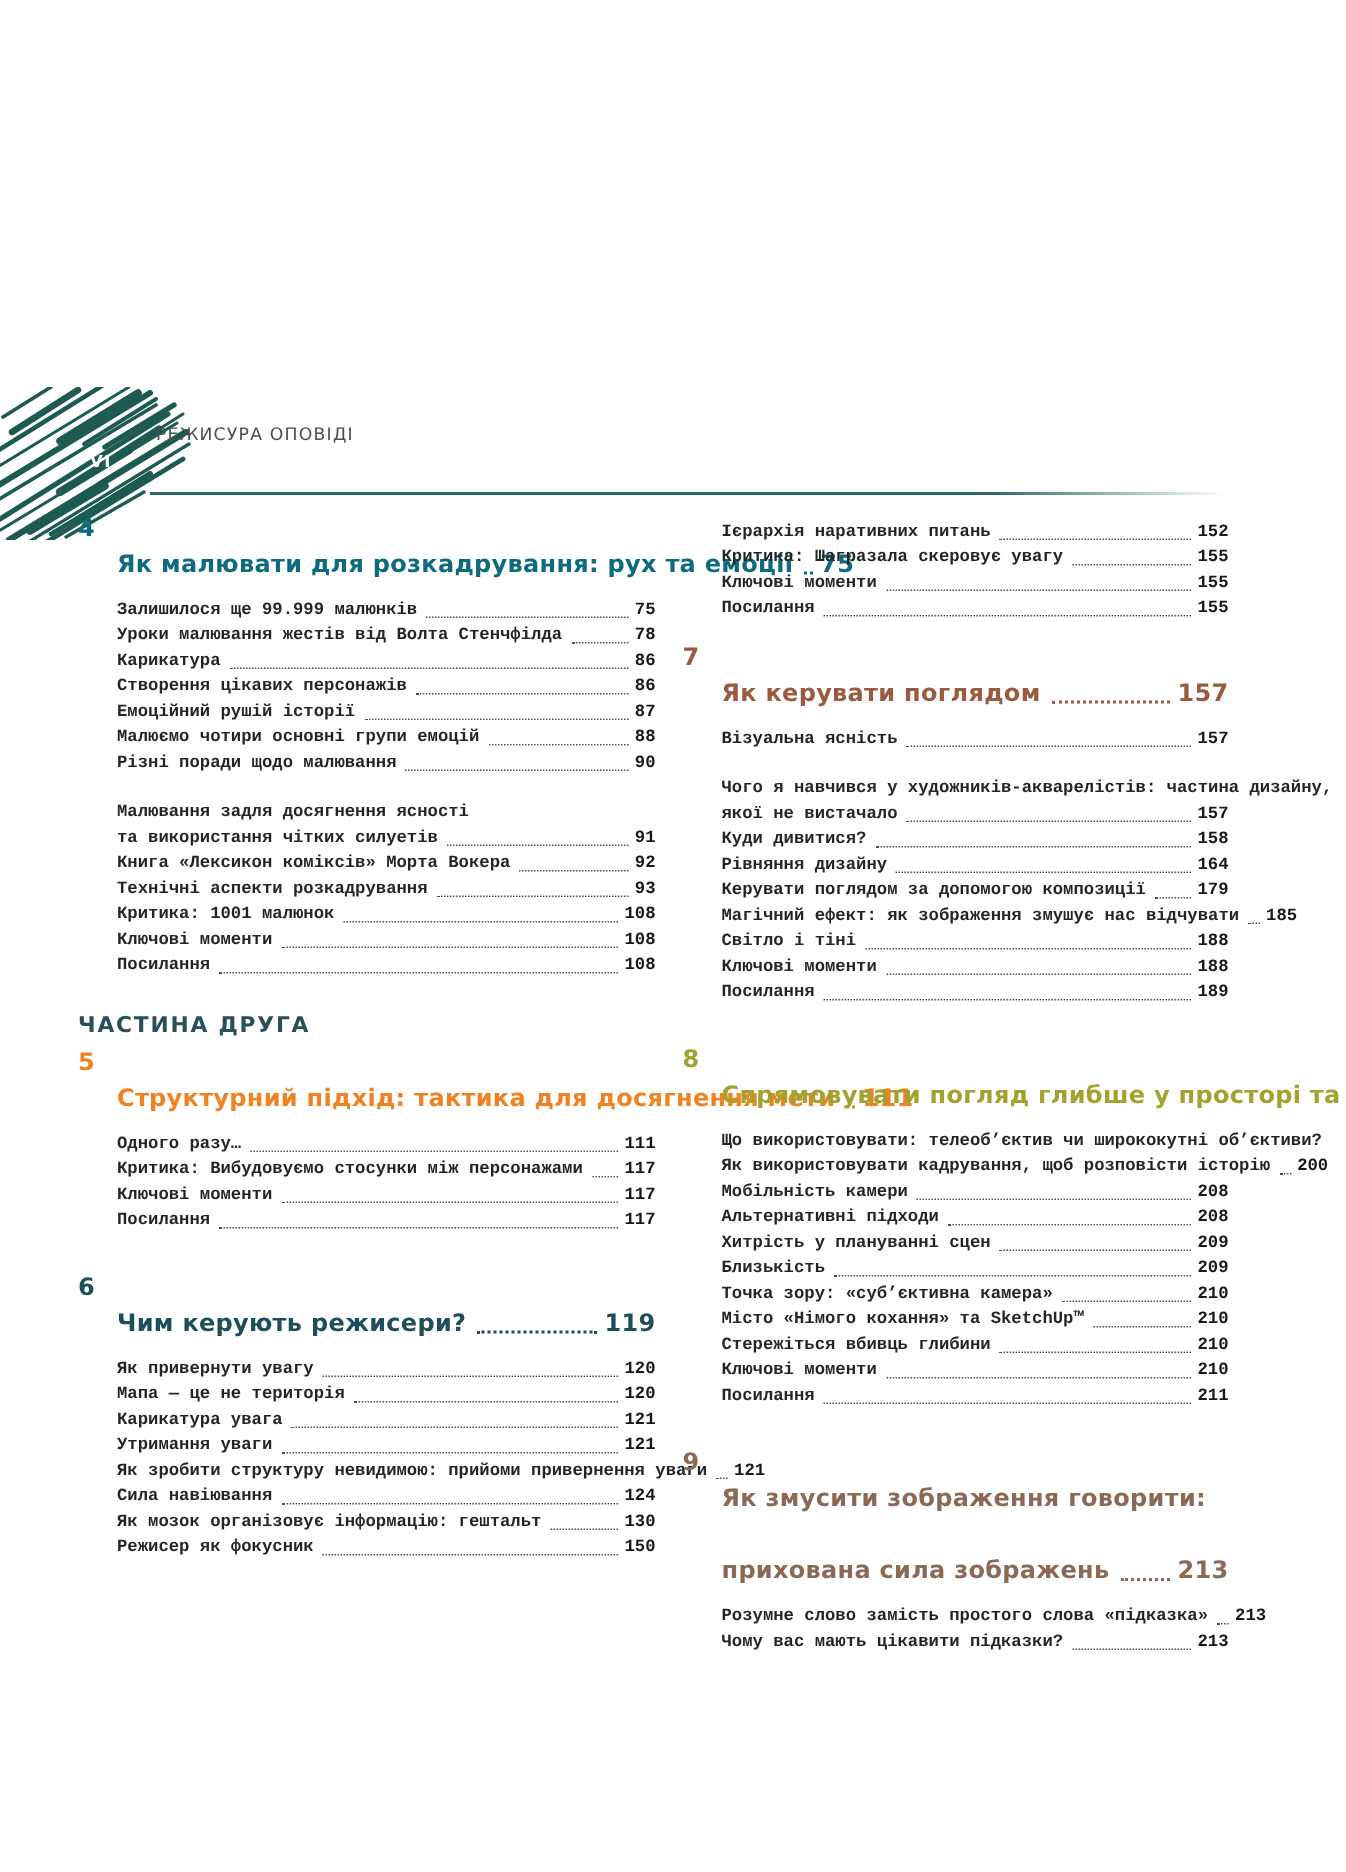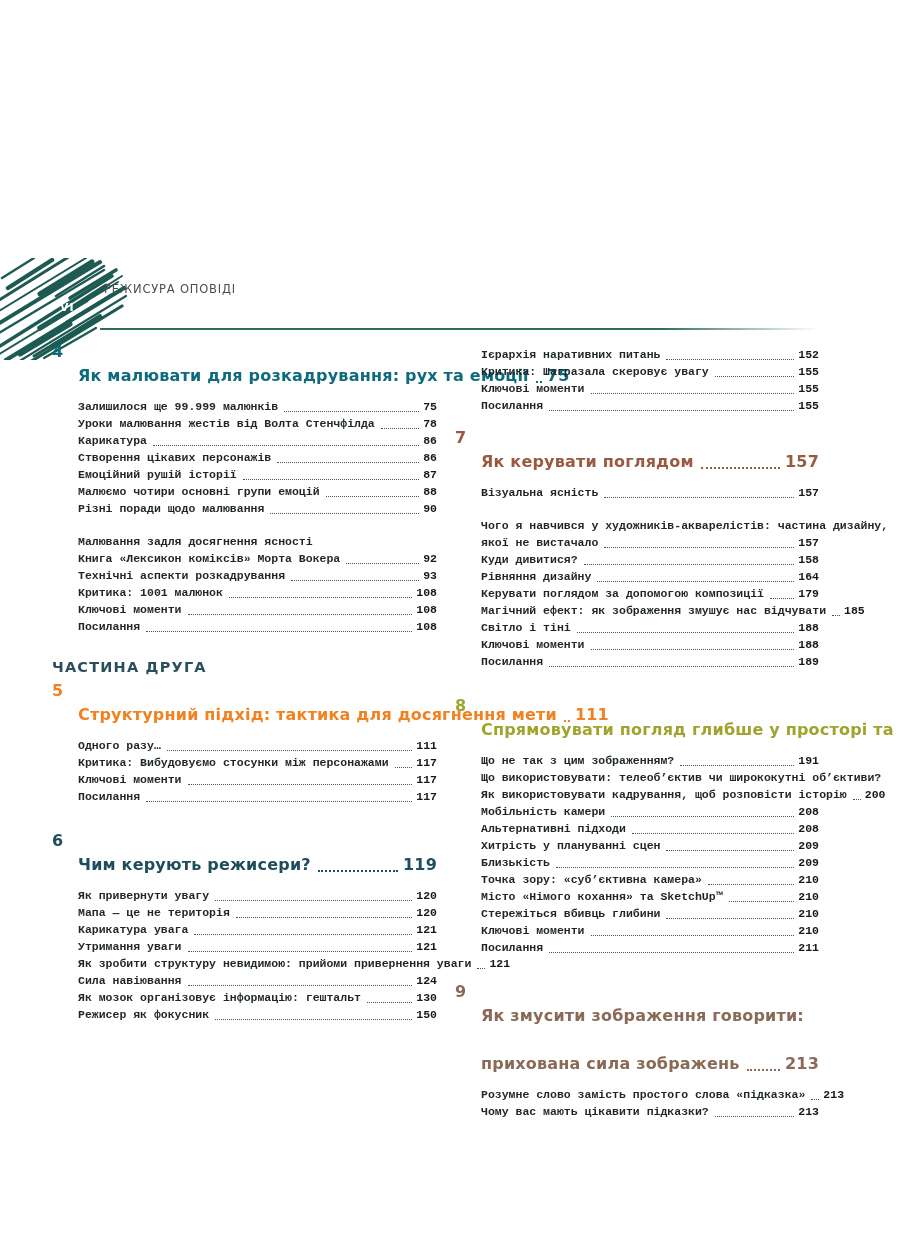--- a/index.html
+++ b/index.html
@@ -142,20 +142,25 @@
             </div>
             <div class="row">
               <span class="txt">Різні поради щодо малювання</span>
               <span class="dots"></span>
               <span class="pg">90</span>
             </div>
             <div class="row noleader">
               <span class="txt">Малювання задля досягнення ясності</span>
             </div>
             <div class="row">
+              <span class="txt">та використання чітких силуетів</span>
+              <span class="dots"></span>
+              <span class="pg">91</span>
+            </div>
+            <div class="row">
               <span class="txt">Книга «Лексикон коміксів» Морта Вокера</span>
               <span class="dots"></span>
               <span class="pg">92</span>
             </div>
             <div class="row">
               <span class="txt">Технічні аспекти розкадрування</span>
               <span class="dots"></span>
               <span class="pg">93</span>
             </div>
             <div class="row">
@@ -354,25 +359,20 @@
           <div class="chapter-heading" style="color: rgb(160, 164, 47);">
             <span class="ch-num">8</span>
             <div class="ch-body">
               <div class="ch-line">
                 <span class="txt">Спрямовувати погляд глибше у просторі та часі</span>
               </div>
             </div>
           </div>
           <div class="entries">
             <div class="row">
-              <span class="txt">Що не так з цим зображенням?</span>
-              <span class="dots"></span>
-              <span class="pg">191</span>
-            </div>
-            <div class="row">
               <span class="txt">Що використовувати: телеоб’єктив чи ширококутні об’єктиви?</span>
             </div>
             <div class="row">
               <span class="txt">Як використовувати кадрування, щоб розповісти історію</span>
               <span class="dots"></span>
               <span class="pg">200</span>
             </div>
             <div class="row">
               <span class="txt">Мобільність камери</span>
               <span class="dots"></span>

